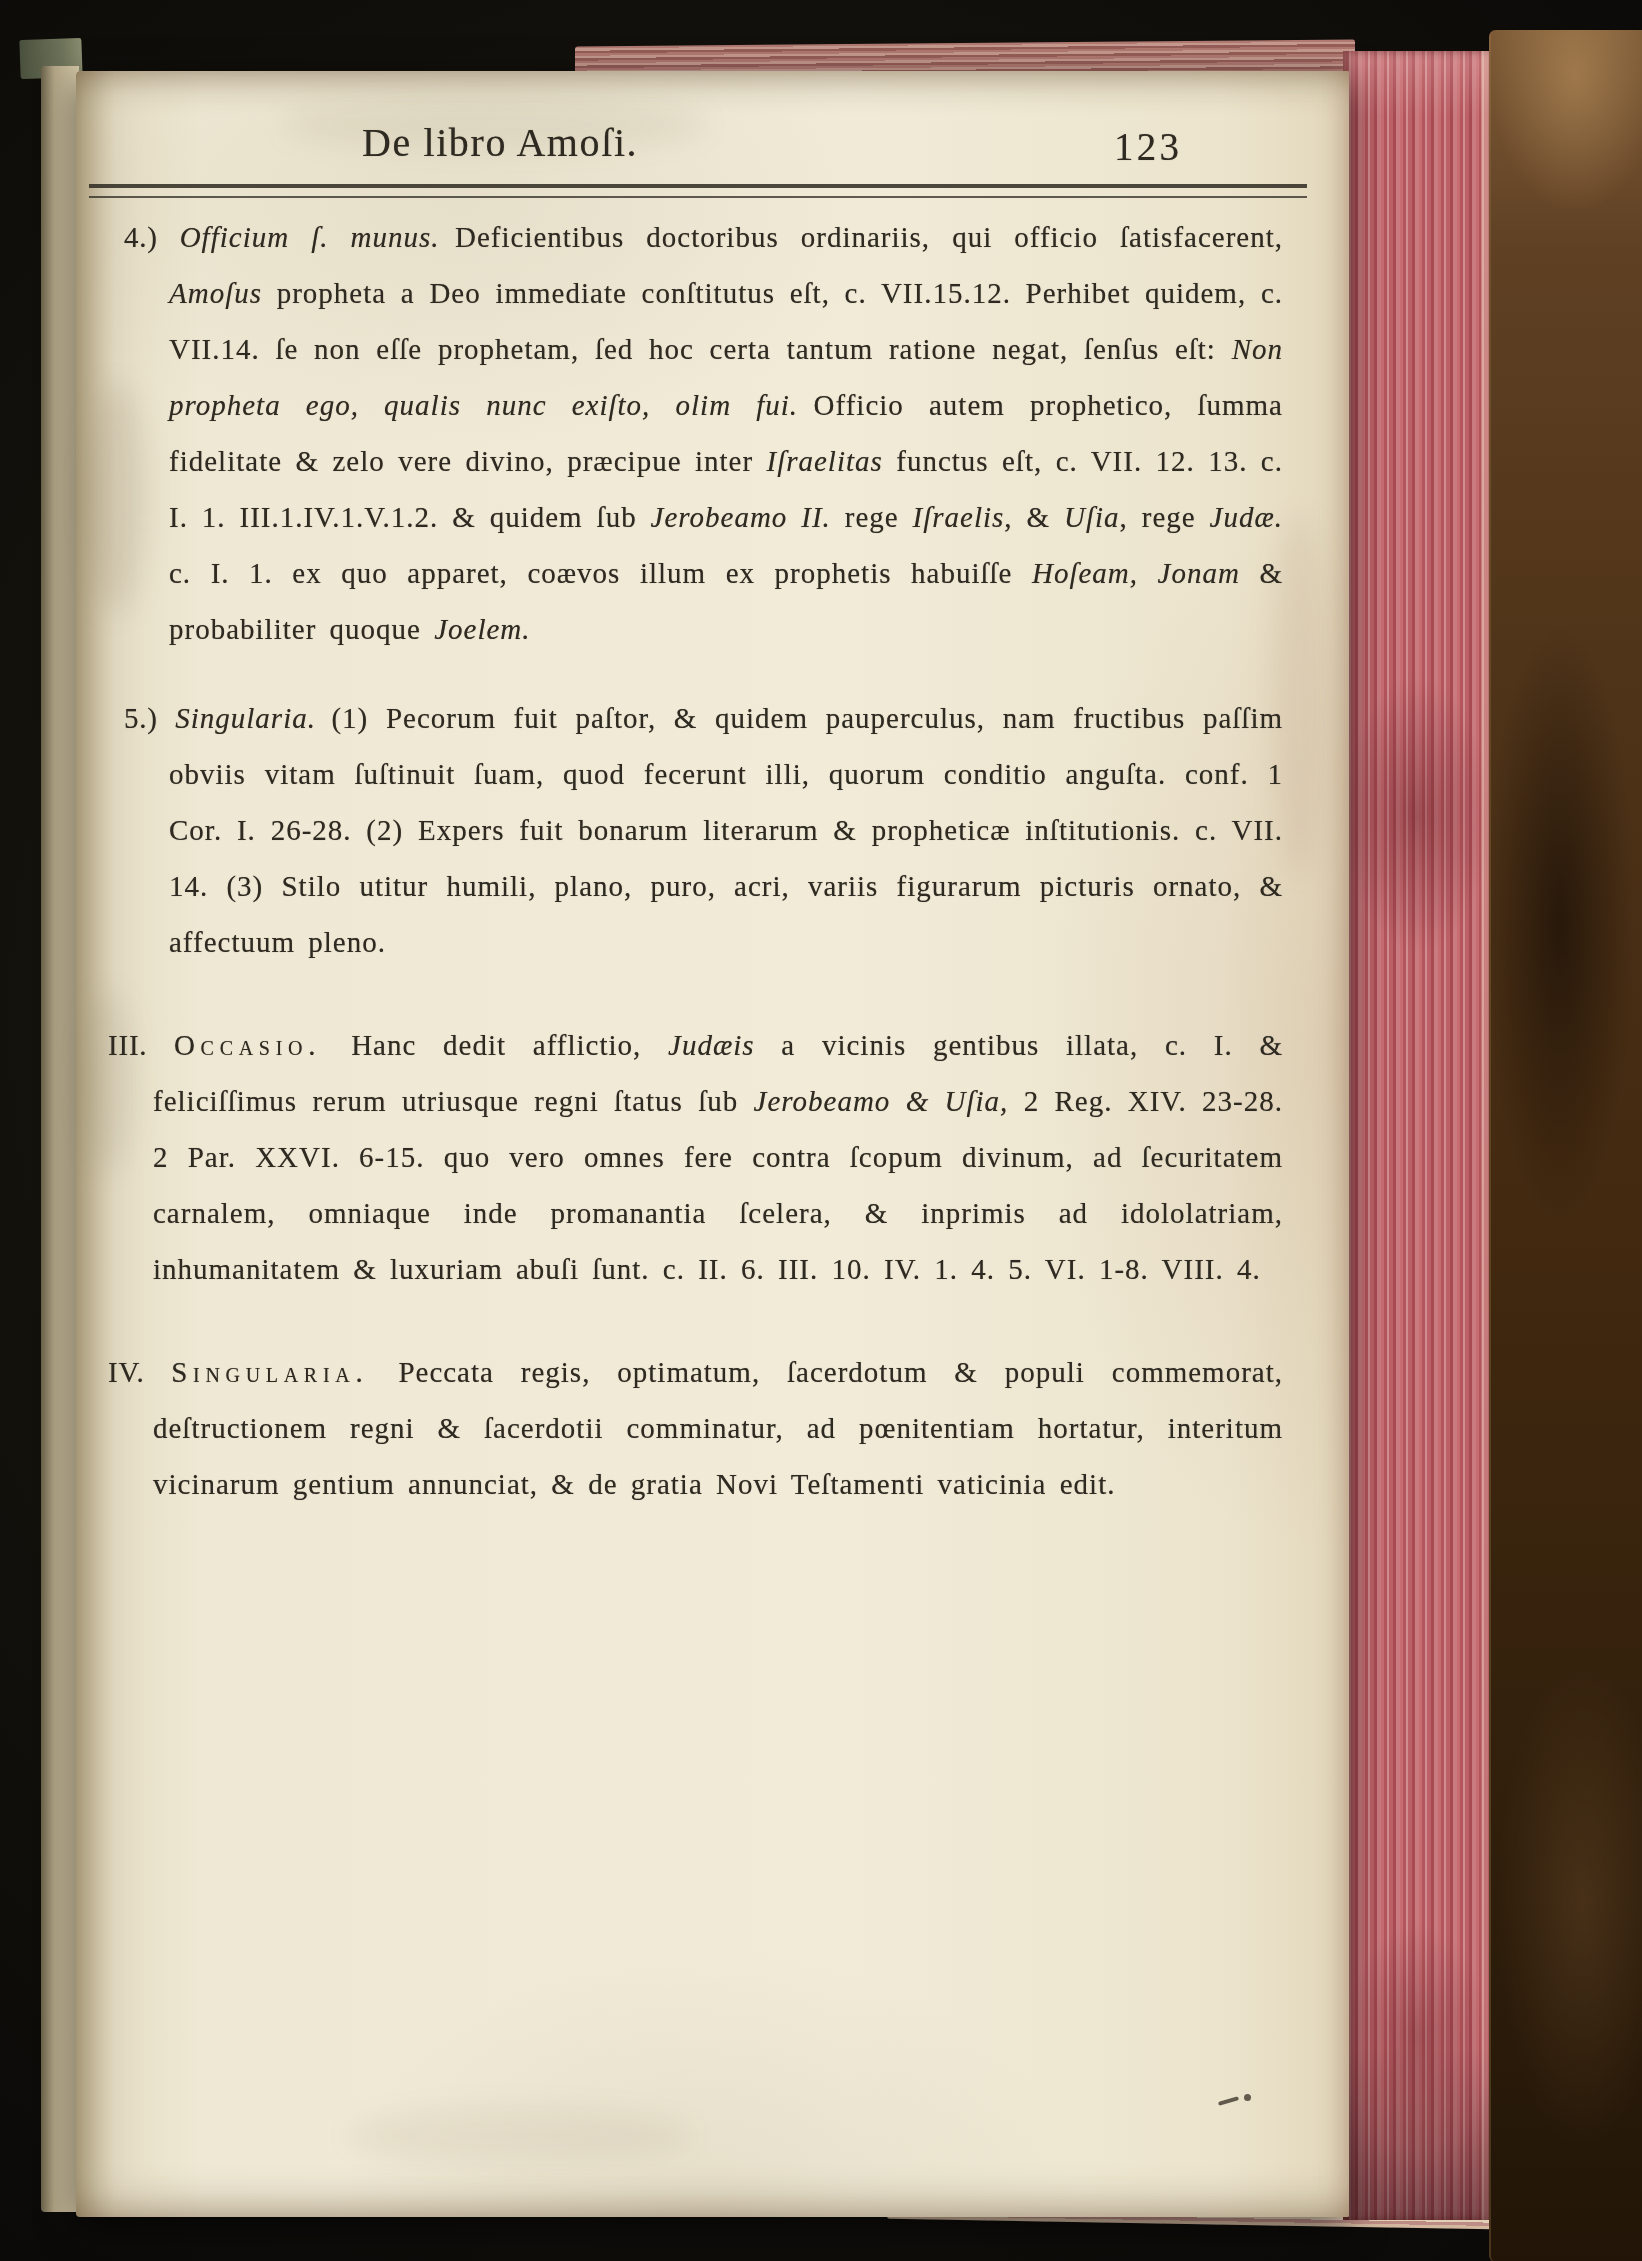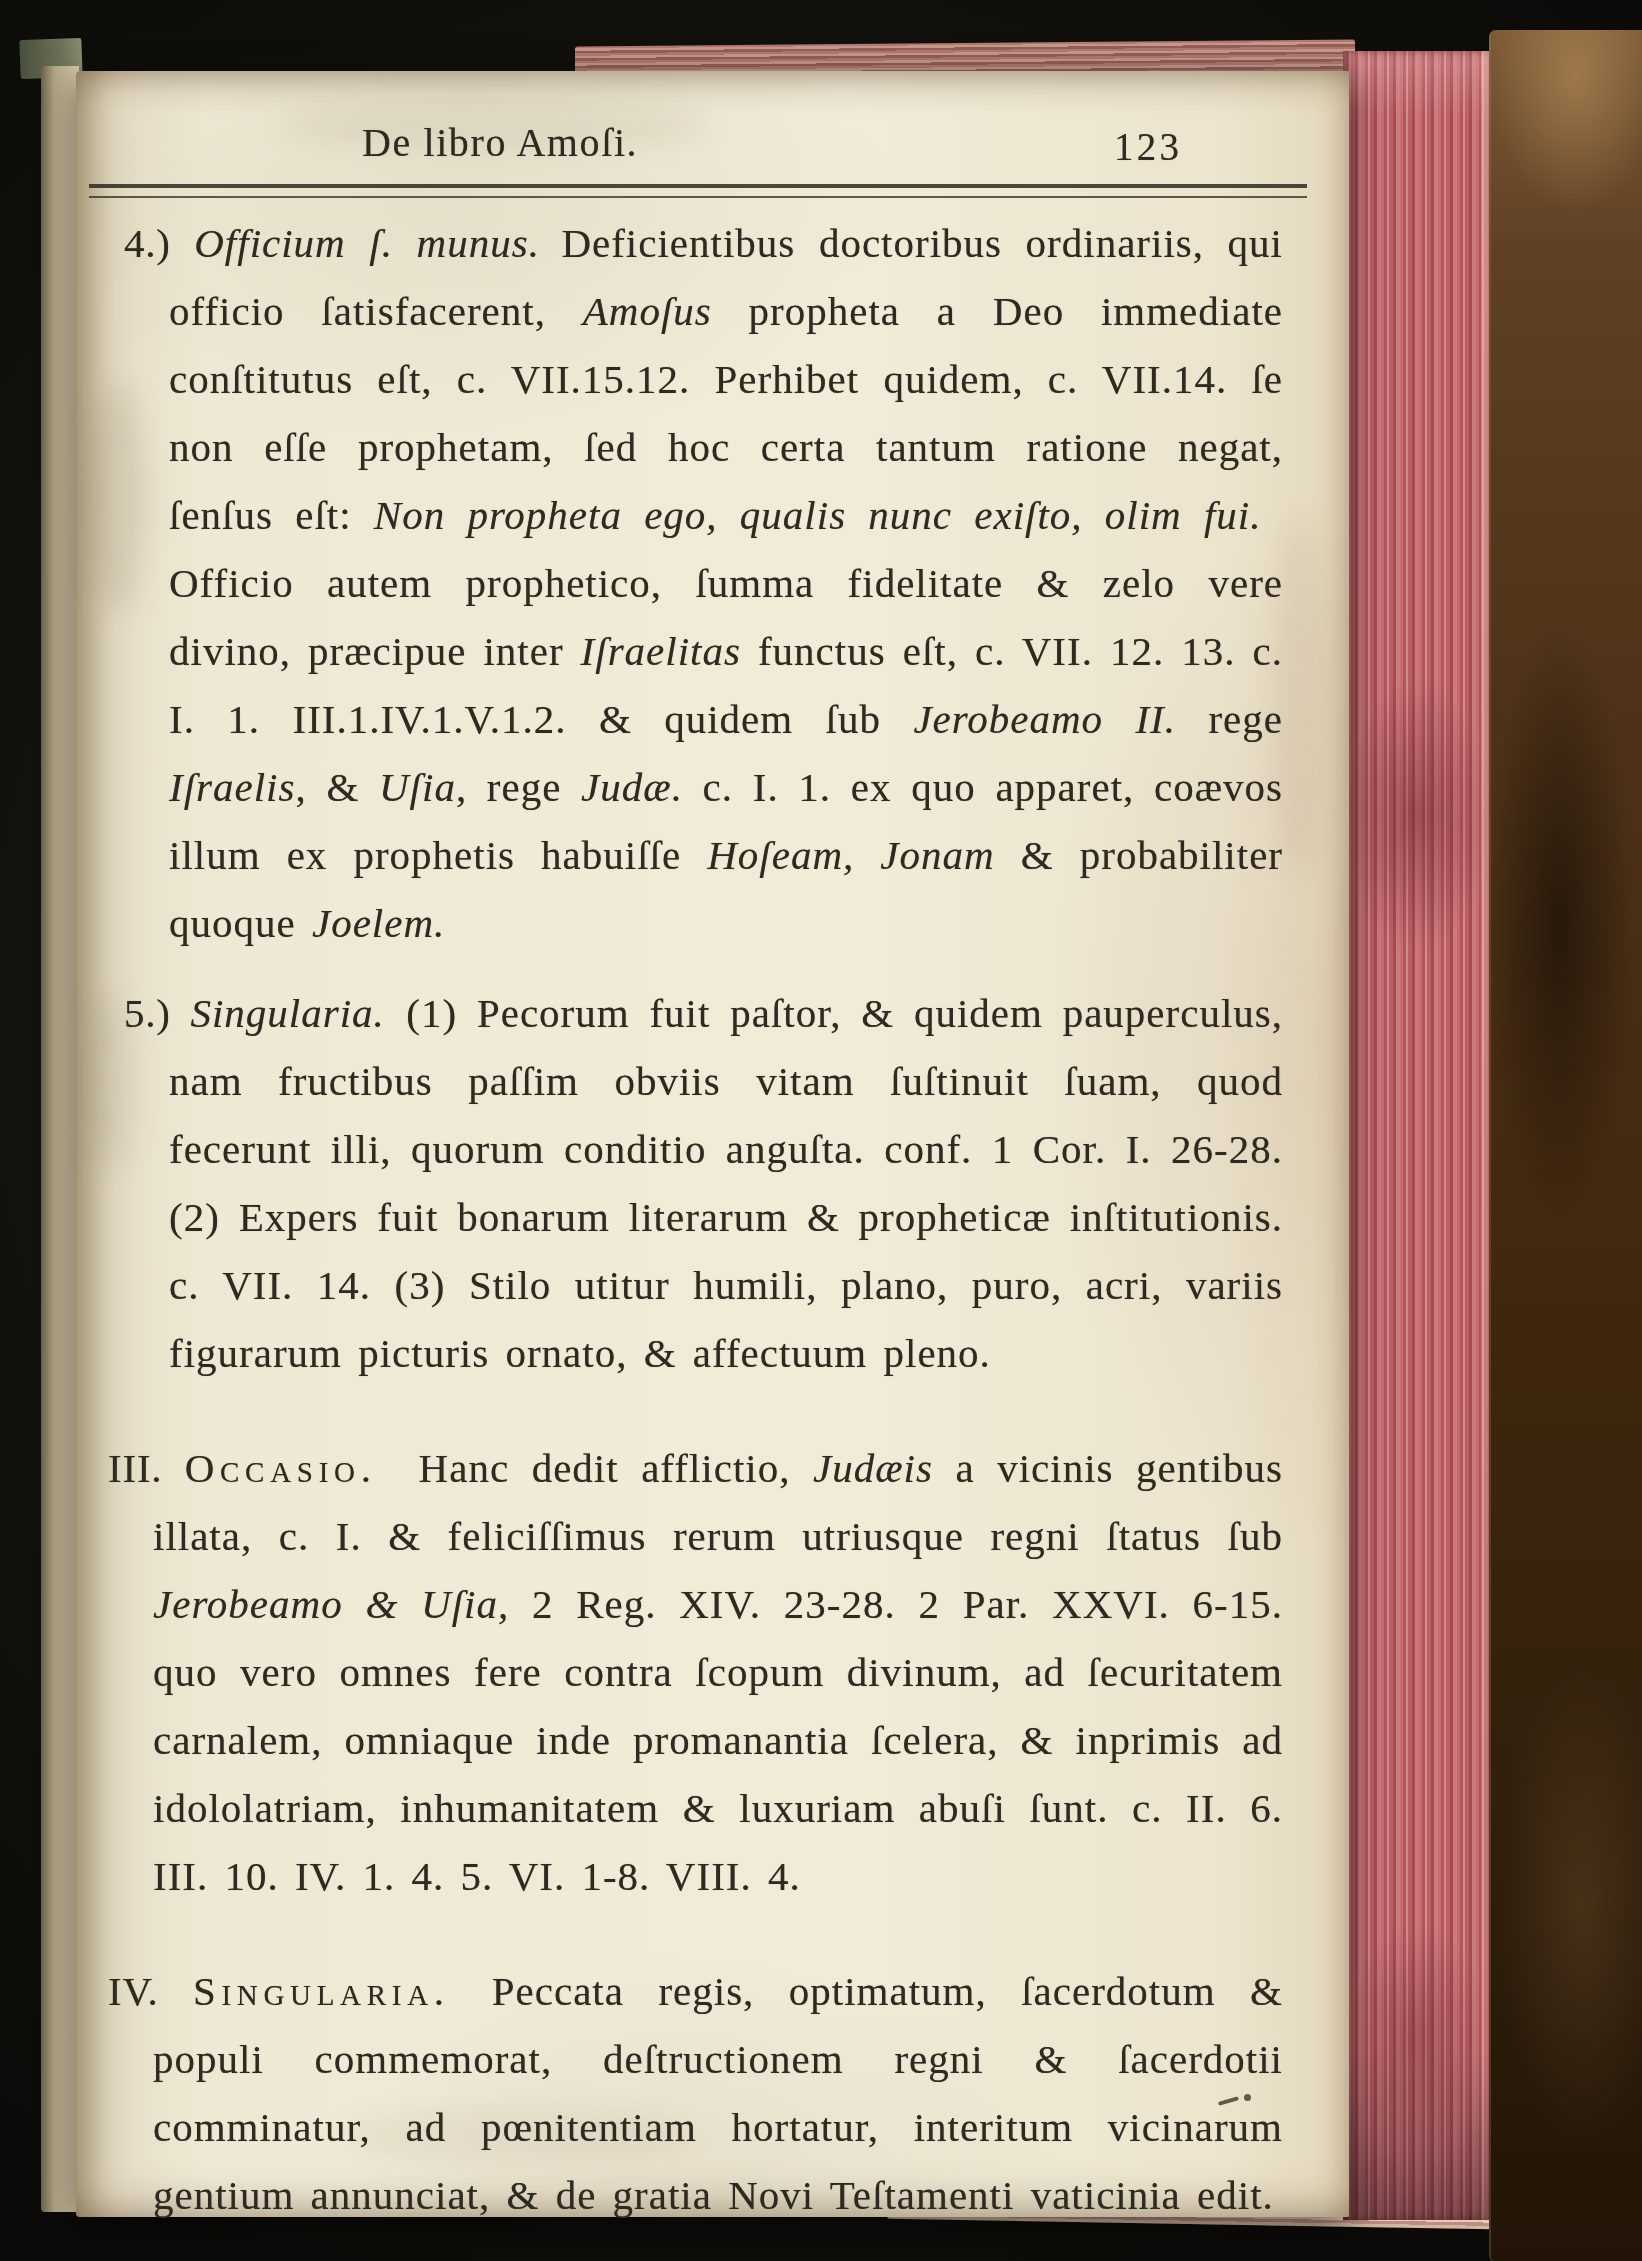--- a/index.html
+++ b/index.html
@@ -68,26 +68,26 @@
 
   .header-title{left:286px;top:48px;font-size:40px;letter-spacing:1.6px;color:var(--ink);
     text-shadow:0 0 0.8px rgba(46,42,33,.5);}
   .page-number{left:1038px;top:53px;font-size:39px;letter-spacing:3.3px;color:var(--ink);
     text-shadow:0 0 0.8px rgba(46,42,33,.5);text-align:right;}
   .rule{left:13px;width:1218px;background:var(--ink);opacity:.85;}
   .rule-thick{top:113px;height:4.1px;}
   .rule-thin{top:125px;height:1.6px;opacity:.75;}
 
   .text-block{left:48px;top:138px;width:1159px;}
-  .para{text-align:justify;font-size:41px;line-height:68px;color:var(--ink);
+  .para{text-align:justify;font-size:29px;line-height:56px;color:var(--ink);
     letter-spacing:1px;word-spacing:5px;
     text-shadow:0 0 0.8px rgba(46,42,33,.5);}
   .hang-num{padding-left:45px;text-indent:-45px;}
   .hang-sec{padding-left:29px;text-indent:-45px;}
-  .para + .para{margin-top:22px;}
+  .para + .para{margin-top:33px;}
   .para.sect{margin-top:47px;}
   .seg-i{font-style:italic;}
   .seg-sc{font-variant:small-caps;letter-spacing:5.7px;}
   .seg-lbl{letter-spacing:0.8px;}
   .catchword{text-align:right;font-size:41px;color:var(--ink);margin-top:-52px;
     padding-right:3.3px;text-shadow:0 0 0.8px rgba(46,42,33,.5);}
 
   
   .stray-mark{left:1142px;top:2021px;width:38px;height:16.4px;opacity:.78;}
   .stray-mark::before{content:"";position:absolute;left:0;top:6.6px;width:21.3px;height:4.1px;

